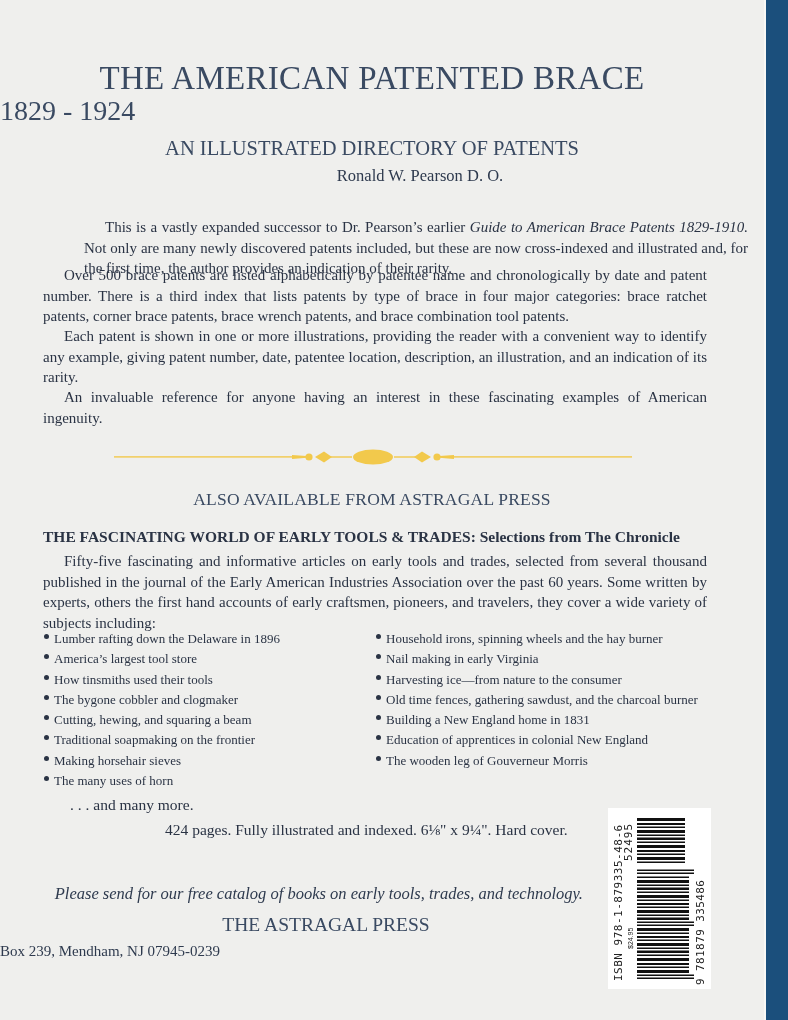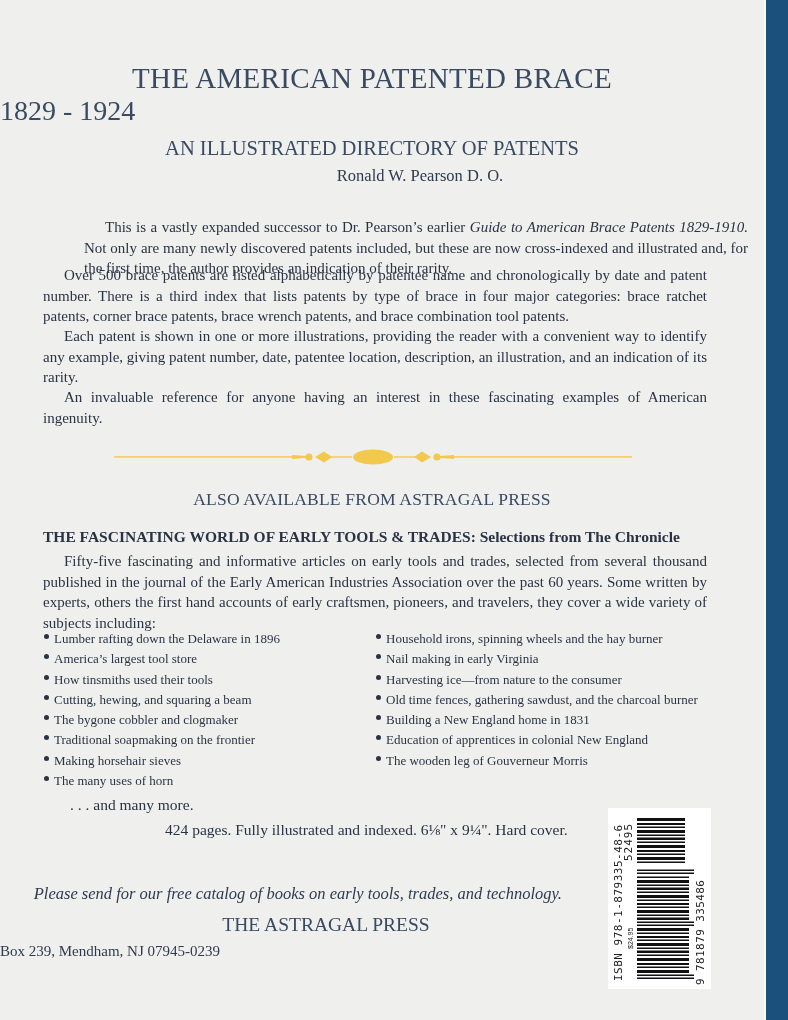--- a/index.html
+++ b/index.html
@@ -9,21 +9,21 @@
       position: relative;
       color: #2a3344;
       font-family: "Liberation Serif", "DejaVu Serif", serif;
     }
     .page { position: absolute; left: 0; top: 0; width: 766px; height: 1020px; background: #efefed; }
     .spine-line { position: absolute; left: 764px; top: 0; width: 2px; height: 1020px; background: #f8f8f6; }
     .spine { position: absolute; left: 766px; top: 0; width: 22px; height: 1020px; background: #1b4f7c; }
 
     .title {
       position: absolute; left: 0; width: 744px; top: 62px; text-align: center;
-      font-size: 29px; letter-spacing: 0.3px; color: #3a4a62; line-height: 32px;
+      font-size: 33px; letter-spacing: 0.3px; color: #3a4a62; line-height: 32px;
     }
     .years {
       position: absolute; left: 0; width: 744px; top: 95px; text-align: left;
       font-size: 28px; color: #3a4a62; line-height: 32px;
     }
     .subtitle {
       position: absolute; left: 0; width: 744px; top: 135px; text-align: center;
       font-size: 20.5px; color: #3a4a62; line-height: 26px;
     }
     .author {
@@ -62,21 +62,21 @@
     .more {
       position: absolute; left: 70px; top: 795px; font-size: 15.5px; line-height: 20px; color: #2a3344;
     }
     .specs {
       position: absolute; left: 165px; top: 820px; font-size: 15.5px; line-height: 20px; color: #2a3344; white-space: nowrap;
     }
     .catalog {
       position: absolute; left: 0; width: 650px; top: 883px; text-align: right; padding-right: 0;
       font-size: 16.5px; font-style: italic; color: #2e3a4e; line-height: 22px;
     }
-    .catalog span { display: inline-block; margin-right: 88px; }
+    .catalog span { display: inline-block; margin-right: 67px; }
     .press {
       position: absolute; left: 0; width: 652px; top: 913px; text-align: center;
       font-size: 19.5px; color: #3a4a62; line-height: 24px;
     }
     .address {
       position: absolute; left: 0; width: 652px; top: 941px; 
       font-size: 15px; color: #2e3a4e; line-height: 20px;
     }
 
     .barcode-box {
@@ -146,25 +146,25 @@
   <li>
       <span class="bullet"></span>
       <span>America’s largest tool store</span>
     </li>
   <li>
       <span class="bullet"></span>
       <span>How tinsmiths used their tools</span>
     </li>
   <li>
       <span class="bullet"></span>
+      <span>The bygone cobbler and clogmaker</span>
+    </li>
+  <li>
+      <span class="bullet"></span>
       <span>Cutting, hewing, and squaring a beam</span>
-    </li>
-  <li>
-      <span class="bullet"></span>
-      <span>The bygone cobbler and clogmaker</span>
     </li>
   <li>
       <span class="bullet"></span>
       <span>Traditional soapmaking on the frontier</span>
     </li>
   <li>
       <span class="bullet"></span>
       <span>Making horsehair sieves</span>
     </li>
   <li>

